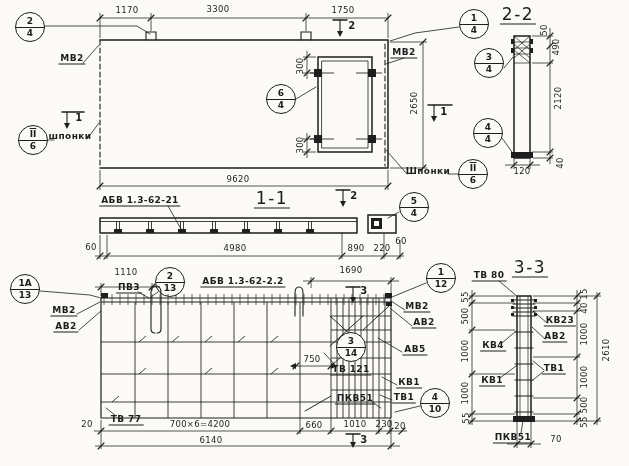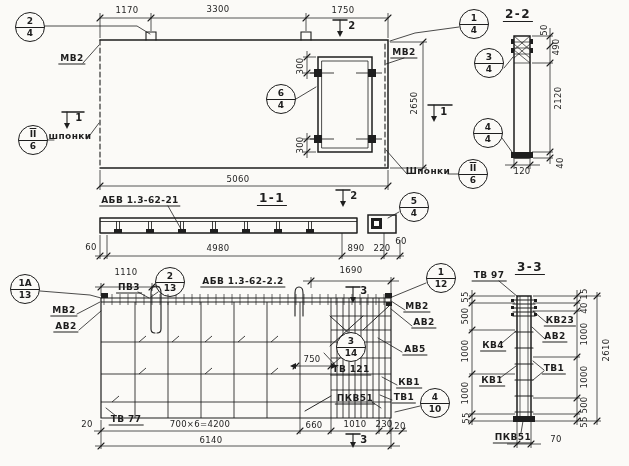--- a/index.html
+++ b/index.html
@@ -1,20 +1,20 @@
 <!DOCTYPE html>
 <html><head>
 <meta charset="utf-8">
 <style>
   html,body{margin:0;padding:0;background:#e8e8e6}
   .wrap{position:relative;width:629px;height:466px;background:#fbfaf7;font-family:"DejaVu Sans",sans-serif;color:#1e1e1e;overflow:hidden}
   svg.lines{position:absolute;left:0;top:0}
   .t{position:absolute;transform:translate(-50%,-50%);font-size:8.5px;letter-spacing:.3px;white-space:nowrap;line-height:1;z-index:2}
   .lbl{font-size:9px;font-weight:bold;letter-spacing:.4px}
-  .big{font-size:12px;font-weight:bold;letter-spacing:1.5px}
+  .big{font-size:17px;font-weight:normal;letter-spacing:1.5px}
   .v{transform:translate(-50%,-50%) rotate(-90deg)}
   .u{border-bottom:1.2px solid #1e1e1e;padding:0 2px 1px}
   .cut{font-size:10px;font-weight:bold}
   .co{position:absolute;width:30px;height:30px;border:1.3px solid #1e1e1e;border-radius:50%;transform:translate(-50%,-50%);display:flex;flex-direction:column;box-sizing:border-box;z-index:3}
   .co .tp{flex:1;display:flex;align-items:flex-end;justify-content:center;border-bottom:1.2px solid #1e1e1e;font-size:9px;font-weight:bold;line-height:1;padding-bottom:1px}
   .co .bt{flex:1;display:flex;align-items:flex-start;justify-content:center;font-size:9px;font-weight:bold;line-height:1;padding-top:1px}
   .co.fill{background:#fbfaf7}
   .ovl{text-decoration:overline}
 </style>
 </head>
@@ -161,38 +161,38 @@
 
 <span class="t" style="left:127px;top:10px">1170</span>
 <span class="t" style="left:218px;top:9px">3300</span>
 <span class="t" style="left:343px;top:10px">1750</span>
 <span class="t cut" style="left:352px;top:26px">2</span>
 <span class="t lbl u" style="left:72px;top:59px">МВ2</span>
 <span class="t lbl u" style="left:404px;top:53px">МВ2</span>
 <span class="t v" style="left:300px;top:66px">300</span>
 <span class="t v" style="left:300px;top:145px">300</span>
 <span class="t v" style="left:414px;top:103px">2650</span>
-<span class="t" style="left:238px;top:179px">5060</span>
+<span class="t" style="left:238px;top:179px">9620</span>
 <span class="t lbl" style="left:70px;top:136px">шпонки</span>
 <span class="t lbl" style="left:428px;top:171px">Шпонки</span>
 <span class="t cut" style="left:79px;top:118px">1</span>
 <span class="t cut" style="left:444px;top:112px">1</span>
 
 <span class="t big u" style="left:518px;top:15px">2-2</span>
 <span class="t v" style="left:544px;top:30px">50</span>
 <span class="t v" style="left:556px;top:47px">490</span>
 <span class="t v" style="left:558px;top:98px">2120</span>
 <span class="t v" style="left:560px;top:163px">40</span>
 <span class="t" style="left:522px;top:171px">120</span>
 
 <span class="t lbl u" style="left:140px;top:201px">АБВ 1.3-62-21</span>
 <span class="t big u" style="left:272px;top:199px">1-1</span>
 <span class="t cut" style="left:354px;top:196px">2</span>
 <span class="t" style="left:91px;top:247px">60</span>
-<span class="t" style="left:218px;top:248px">4980</span>
+<span class="t" style="left:235px;top:248px">4980</span>
 <span class="t" style="left:356px;top:248px">890</span>
 <span class="t" style="left:382px;top:248px">220</span>
 <span class="t" style="left:401px;top:241px">60</span>
 
 <span class="t" style="left:126px;top:272px">1110</span>
 <span class="t lbl u" style="left:129px;top:288px">ПВ3</span>
 <span class="t lbl u" style="left:243px;top:282px">АБВ 1.3-62-2.2</span>
 <span class="t" style="left:351px;top:270px">1690</span>
 <span class="t cut" style="left:364px;top:291px">3</span>
 <span class="t lbl u" style="left:64px;top:311px">МВ2</span>
@@ -209,21 +209,21 @@
 <span class="t" style="left:87px;top:424px">20</span>
 <span class="t" style="left:200px;top:424px">700×6=4200</span>
 <span class="t" style="left:314px;top:425px">660</span>
 <span class="t" style="left:355px;top:424px">1010</span>
 <span class="t" style="left:384px;top:424px">230</span>
 <span class="t" style="left:400px;top:426px">20</span>
 <span class="t" style="left:211px;top:440px">6140</span>
 <span class="t cut" style="left:364px;top:440px">3</span>
 
 <span class="t big u" style="left:530px;top:268px">3-3</span>
-<span class="t lbl u" style="left:489px;top:276px">ТВ 97</span>
+<span class="t lbl u" style="left:489px;top:276px">ТВ 80</span>
 <span class="t v" style="left:465px;top:297px">55</span>
 <span class="t v" style="left:465px;top:316px">500</span>
 <span class="t v" style="left:465px;top:351px">1000</span>
 <span class="t v" style="left:465px;top:393px">1000</span>
 <span class="t v" style="left:466px;top:418px">55</span>
 <span class="t v" style="left:584px;top:294px">15</span>
 <span class="t v" style="left:584px;top:308px">40</span>
 <span class="t v" style="left:584px;top:334px">1000</span>
 <span class="t v" style="left:584px;top:377px">1000</span>
 <span class="t v" style="left:584px;top:405px">500</span>

